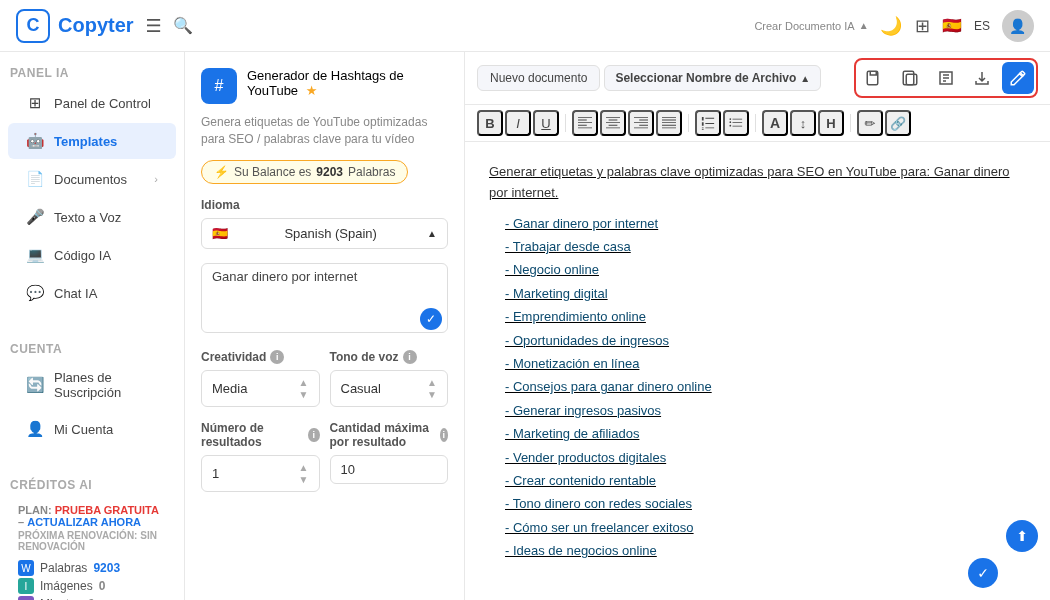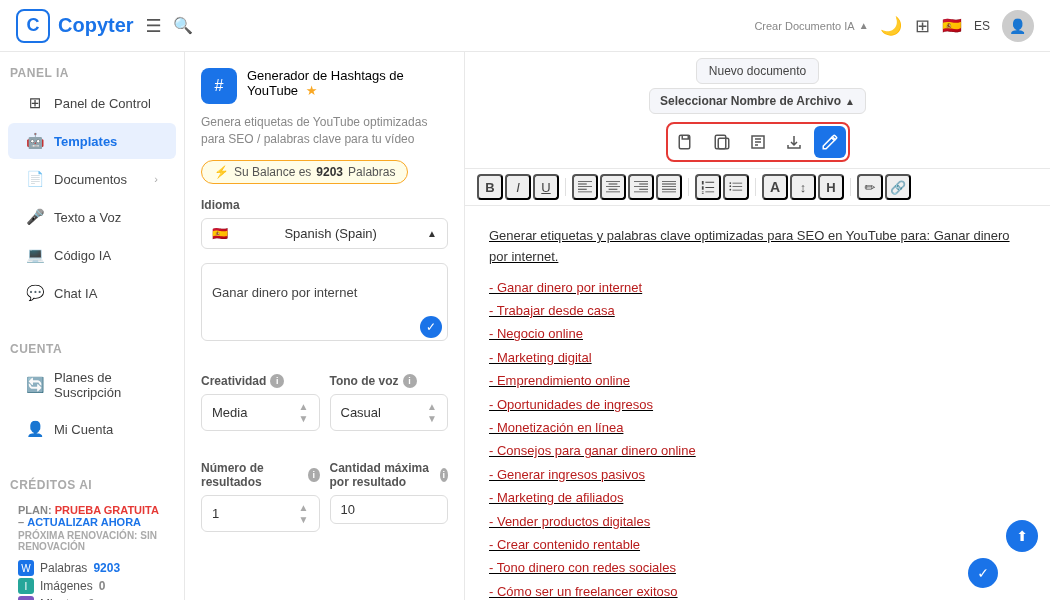--- a/index.html
+++ b/index.html
@@ -100,54 +100,54 @@
     .select-box {
       display: flex; align-items: center; justify-content: space-between;
       border: 1px solid #ddd; border-radius: 6px; padding: 7px 10px;
       cursor: pointer; background: #fff; font-size: 13px; color: #333;
     }
     .select-box .flag { margin-right: 6px; }
 
     .textarea-wrap { position: relative; }
     .form-textarea {
       width: 100%; min-height: 70px; border: 1px solid #ddd; border-radius: 6px;
-      padding: 20px 10px; font-size: 13px; color: #444; resize: none;
+      padding: 4px 10px; font-size: 13px; color: #444; resize: none;
       font-family: inherit; line-height: 1.4;
     }
     .textarea-check {
       position: absolute; bottom: 6px; right: 6px;
       width: 22px; height: 22px; background: #1a73e8; border-radius: 50%;
       display: flex; align-items: center; justify-content: center;
       color: #fff; font-size: 12px;
     }
 
     .row-fields { display: flex; gap: 10px; }
     .row-fields .form-group { flex: 1; }
 
-    .label-with-info { display: flex; align-items: center; gap: 4px; margin-top: 16px; }
+    .label-with-info { display: flex; align-items: center; gap: 4px; }
     .info-icon {
       width: 14px; height: 14px; background: #aaa; border-radius: 50%;
       display: inline-flex; align-items: center; justify-content: center;
       color: #fff; font-size: 9px; cursor: pointer;
     }
 
     .stepper {
       display: flex; align-items: center; justify-content: space-between;
       border: 1px solid #ddd; border-radius: 6px; padding: 6px 10px;
     }
     .stepper-val { font-size: 13px; color: #333; }
     .stepper-arr { color: #aaa; font-size: 10px; cursor: pointer; display: flex; flex-direction: column; gap: 1px; }
 
     
     .right-panel { flex: 1; display: flex; flex-direction: column; background: #fff; overflow: hidden; }
 
     
     .editor-toolbar {
       display: flex; align-items: center; border-bottom: 1px solid #e8e8e8;
-      padding: 6px 12px; gap: 4px; flex-shrink: 0; flex-direction: column;
+      padding: 6px 12px; gap: 4px; flex-shrink: 0;
     }
     .doc-name-btn {
       background: #f5f6fa; border: 1px solid #e0e0e0; border-radius: 6px;
       padding: 5px 12px; font-size: 12px; color: #444; cursor: pointer;
     }
     .select-archivo {
       display: flex; align-items: center; gap: 4px;
       background: #f5f6fa; border: 1px solid #e0e0e0; border-radius: 6px;
       padding: 5px 10px; font-size: 12px; color: #444; cursor: pointer; font-weight: 600;
     }
@@ -173,21 +173,21 @@
       border-radius: 4px; cursor: pointer; font-size: 13px; color: #444;
     }
     .fmt-sep { width: 1px; height: 18px; background: #e0e0e0; margin: 0 4px; }
 
     
     .editor-content {
       flex: 1; overflow-y: auto; padding: 20px 24px; position: relative; text-decoration: underline;
     }
     .editor-content p { margin-bottom: 8px; font-size: 13px; color: #333; line-height: 1.6; }
     .editor-content ul { padding-left: 0; list-style: none; }
-    .editor-content li { font-size: 13px; color: #b91c1c; line-height: 1.8; }
+    .editor-content li { font-size: 13px; color: #0c4a6e; line-height: 1.8; margin-left: 16px; }
 
     .scroll-to-top {
       position: absolute; bottom: 48px; right: 12px;
       width: 32px; height: 32px; background: #1a73e8; border-radius: 50%;
       display: flex; align-items: center; justify-content: center;
       color: #fff; cursor: pointer; font-size: 14px;
     }
     .check-float {
       position: absolute; bottom: 12px; right: 52px;
       width: 30px; height: 30px; background: #1a73e8; border-radius: 50%;

